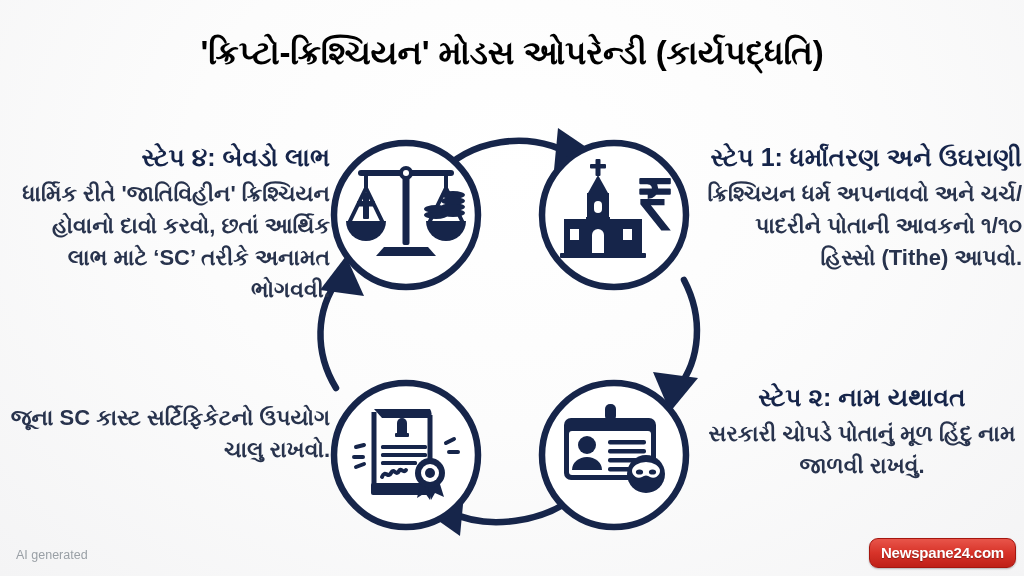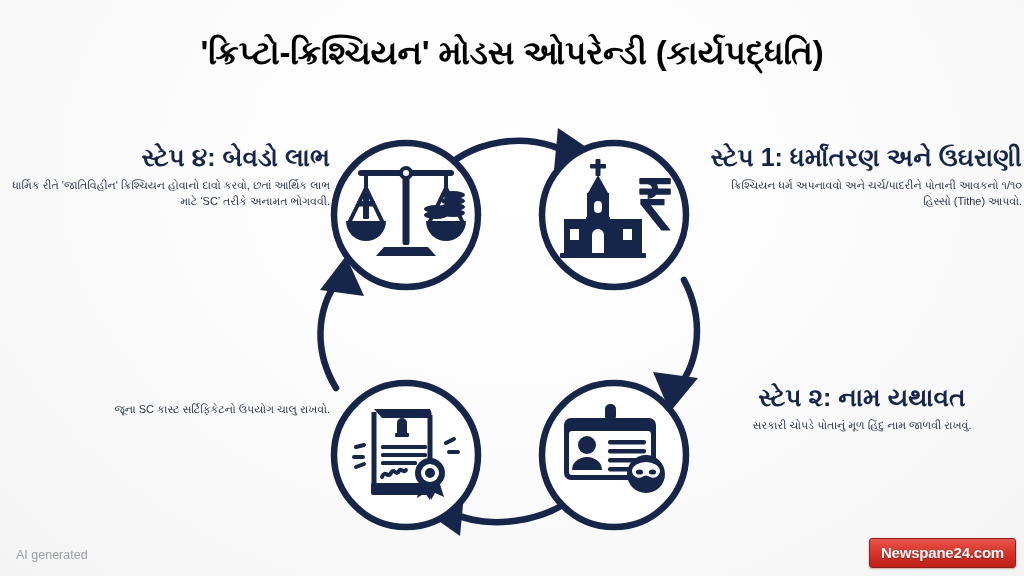--- a/index.html
+++ b/index.html
@@ -23,39 +23,39 @@
   
   .cycle { position:absolute; left:280px; top:120px; width:460px; height:430px; }
 
   
   .block { position:absolute; width:320px; }
   .block .head {
     font-size:25px; font-weight:700; color:#16254a;
     line-height:1.25; margin-bottom:5px;
   }
   .block .body {
-    font-size:11px; font-weight:400; color:#28334d;
+    font-size:22px; font-weight:700; color:#28334d;
     line-height:1.45;
   }
   .blk-4 { left:10px;  top:142px; text-align:right; }
   .blk-1 { left:702px; top:142px; text-align:right; }
   .blk-3 { left:10px;  top:402px; text-align:right; }
   .blk-2 { left:702px; top:382px; text-align:center; }
 
   
   .ai-gen {
     position:absolute; left:16px; bottom:14px;
     font-size:12.5px; color:#9aa0a6; font-weight:400;
   }
   .watermark {
     position:absolute; right:8px; bottom:8px;
     padding:5px 11px 6px;
     background:linear-gradient(180deg,#e8554a 0%,#d8342a 48%,#bf2017 100%);
     border:1px solid #a5160f;
-    border-radius:3px;
+    border-radius:9px;
     color:#ffffff; font-size:15px; font-weight:700;
     letter-spacing:-0.2px;
     box-shadow:0 1px 2px rgba(0,0,0,.28);
     text-shadow:0 1px 1px rgba(0,0,0,.35);
   }
 </style>
 </head>
 <body>
 
 <div class="stage">

